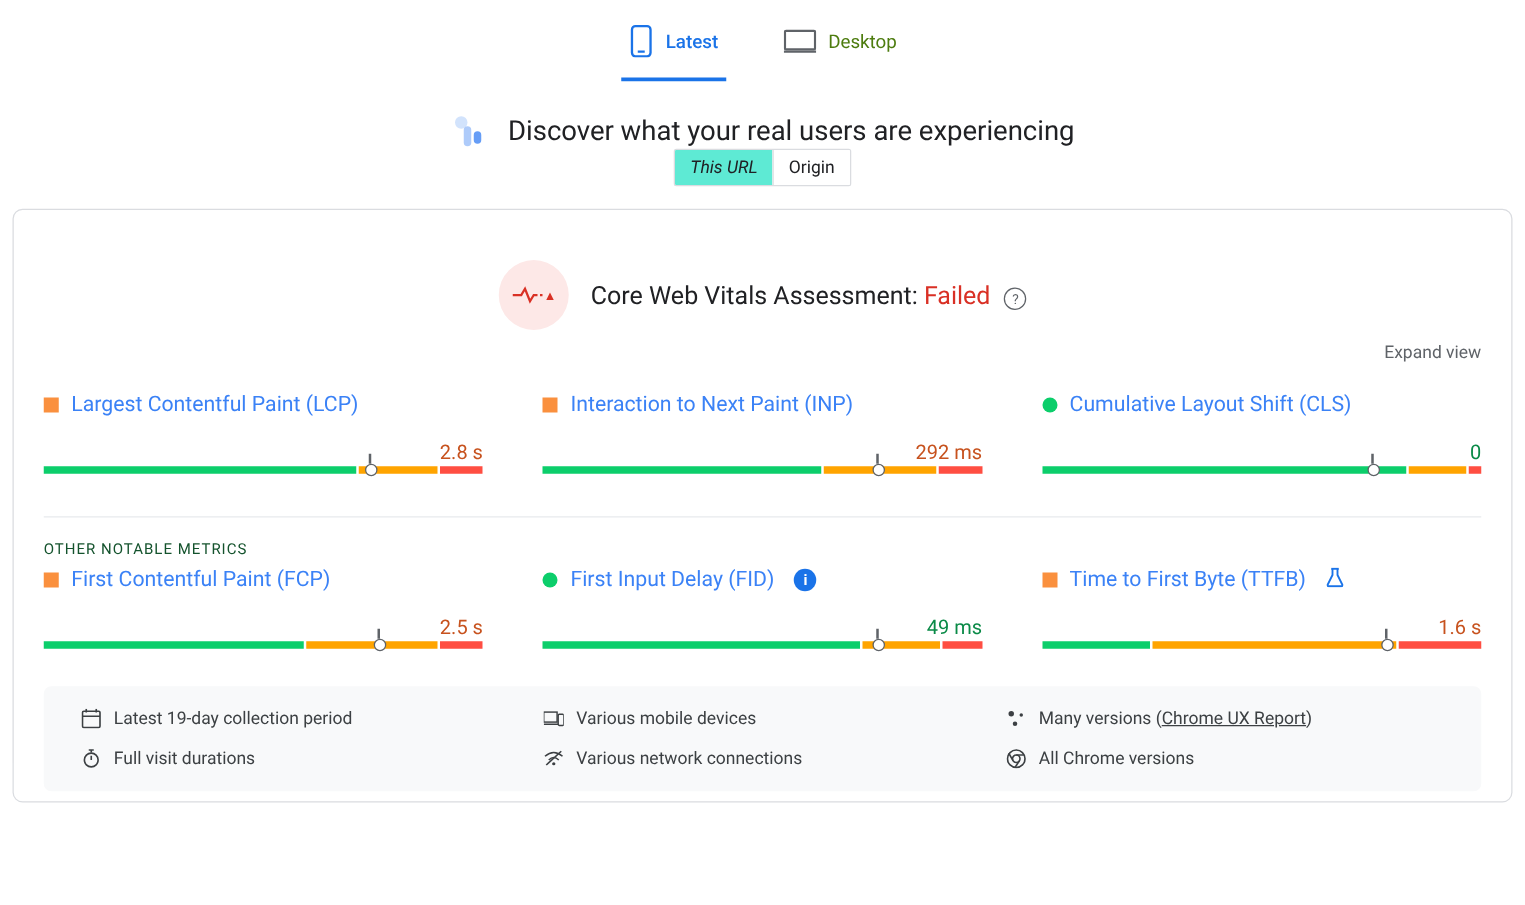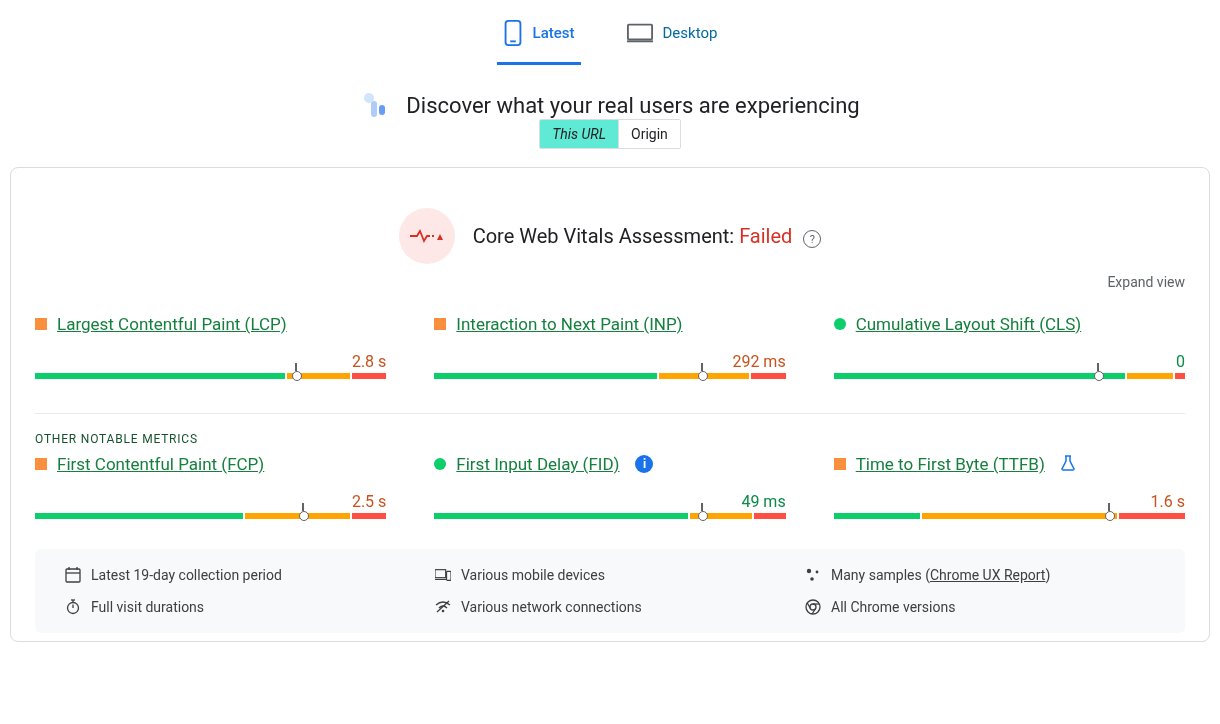--- a/index.html
+++ b/index.html
@@ -17,21 +17,21 @@
   gap: 40px;
   padding: 10px 0 0 0;
 }
 .tab {
   display: flex;
   align-items: center;
   gap: 10px;
   padding: 10px 6px 16px 6px;
   cursor: pointer;
   font-size: 15px;
-  color: #0369a1;
+  color: #4d7c0f;
   border-bottom: 3px solid transparent;
 }
 .tab.active {
   color: #1a73e8;
   border-bottom: 3px solid #1a73e8;
   font-weight: 500;
 }
 .tab svg { width: 20px; height: 26px; }
 .header-row {
   display: flex;
@@ -118,22 +118,21 @@
   align-items: center;
   gap: 10px;
   margin-bottom: 18px;
 }
 .status-sq { width: 12px; height: 12px; }
 .status-sq.orange { background: #fa903e; }
 .status-dot { width: 12px; height: 12px; border-radius: 50%; }
 .status-dot.green { background: #0cce6b; }
 .metric-link {
   font-size: 17px;
-  color: #15803d;
-  text-decoration: underline;
+  color: #3b82f6;
   cursor: pointer;
 }
 .info-badge {
   display:inline-flex; align-items:center; justify-content:center;
   width:18px; height:18px; border-radius:50%;
   background:#1a73e8; color:#fff; font-size:12px; font-weight:bold;
   margin-left:6px;
 }
 .flask {
   display:inline-block; margin-left:6px; color:#1a73e8;
@@ -371,21 +370,21 @@
         </svg>
       <span>Various mobile devices</span>
     </div>
     <div class="footer-item">
       <svg viewBox="0 0 16 16">
           <circle cx="4" cy="4" r="2.2" fill="#3c4043"></circle>
           <circle cx="12" cy="5" r="1.4" fill="#3c4043"></circle>
           <circle cx="7" cy="12" r="1.8" fill="#3c4043"></circle>
         </svg>
       <span>
-        <span>Many samples (</span><span class="footer-link">Chrome UX Report</span><span>)</span>
+        <span>Many versions (</span><span class="footer-link">Chrome UX Report</span><span>)</span>
       </span>
     </div>
     <div class="footer-item">
       <svg viewBox="0 0 16 16">
           <circle cx="8" cy="9" r="5.5" stroke="#3c4043" fill="none" stroke-width="1.3"></circle>
           <line x1="8" y1="9" x2="8" y2="5.5" stroke="#3c4043" stroke-width="1.3"></line>
           <line x1="6" y1="1" x2="10" y2="1" stroke="#3c4043" stroke-width="1.3"></line>
           <line x1="8" y1="1" x2="8" y2="3" stroke="#3c4043" stroke-width="1.3"></line>
         </svg>
       <span>Full visit durations</span>

